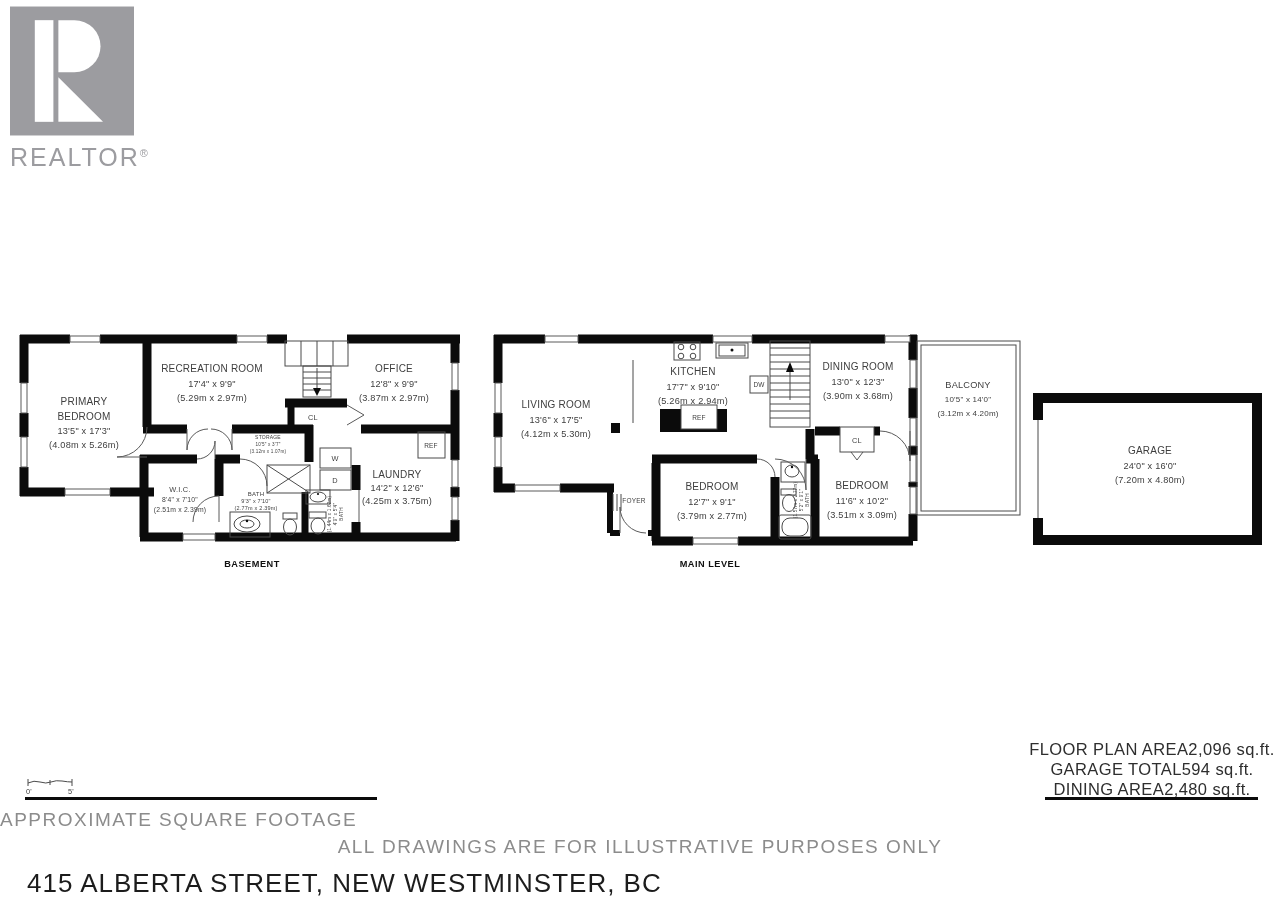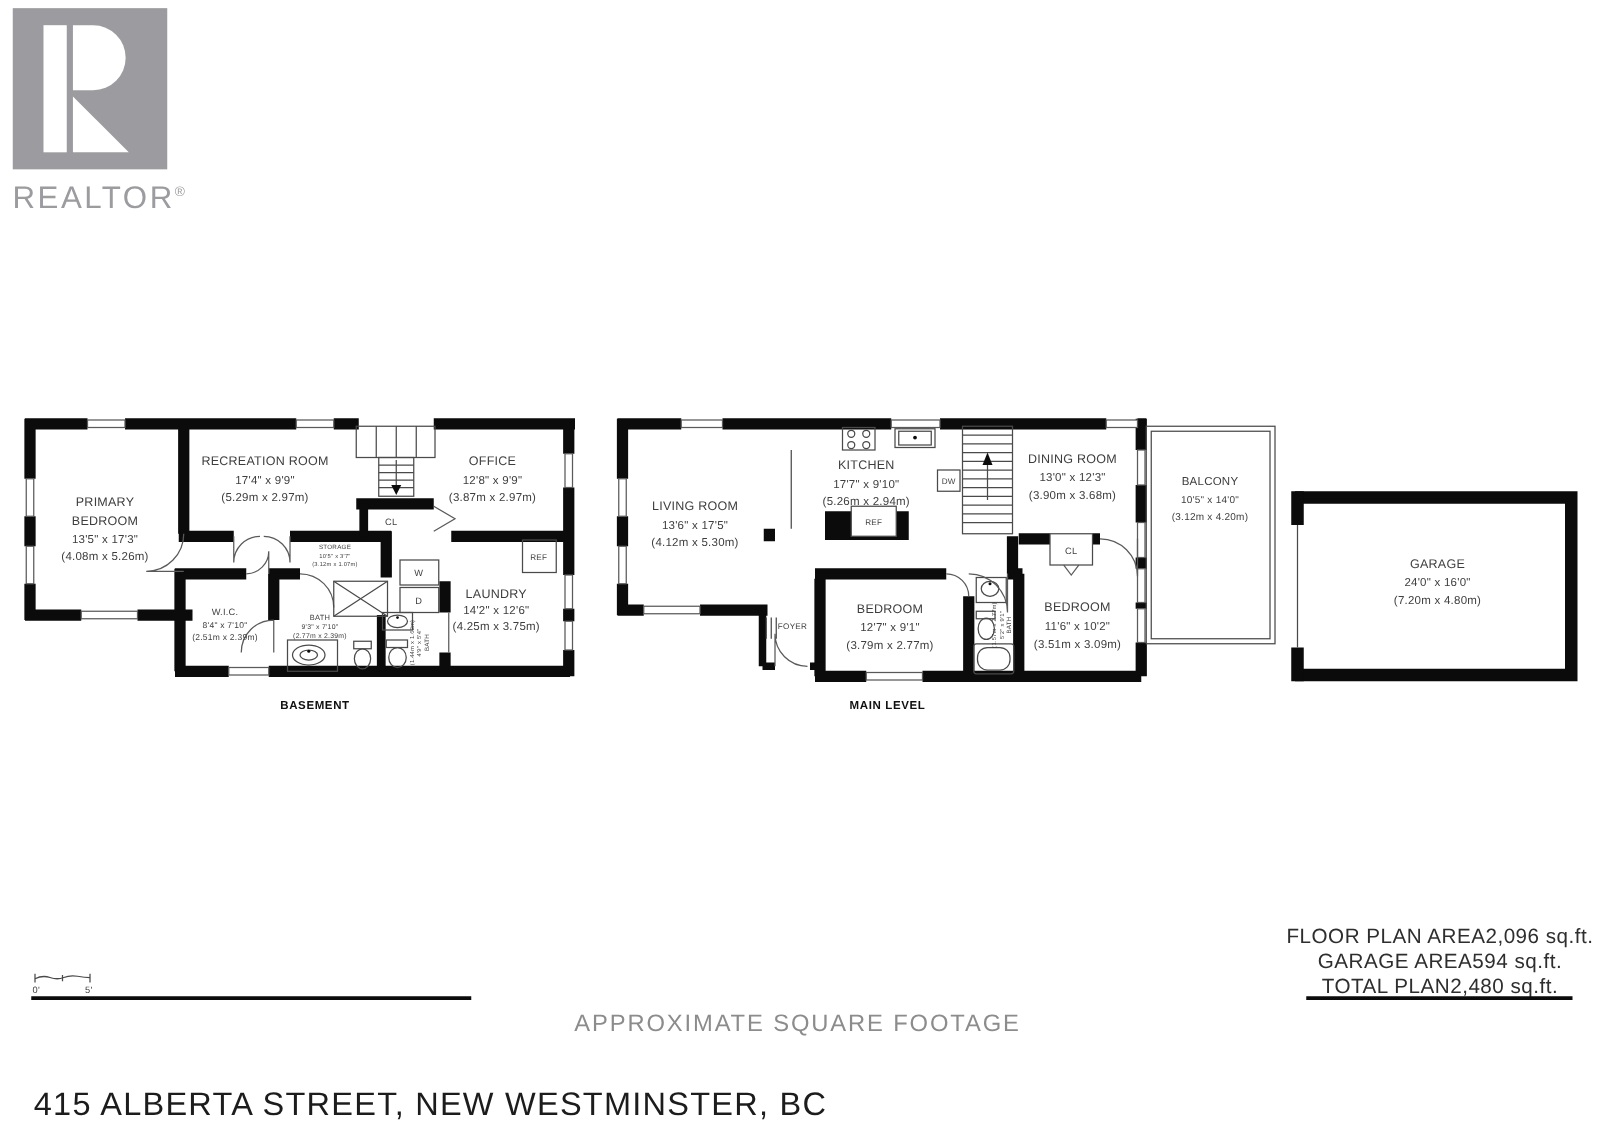--- a/index.html
+++ b/index.html
@@ -23,21 +23,21 @@
   .cap{fill:#101010;font-weight:700;letter-spacing:.5px;}
   .s10{font-size:10px}.s9{font-size:9.2px}.s8{font-size:8px}.s7{font-size:7.4px}
   .s68{font-size:6.8px}.s65{font-size:6.5px}.s6{font-size:6px}.s55{font-size:5.5px}
   .s5{font-size:5px}.s46{font-size:4.6px}
   
   .areas{position:absolute;left:1046px;top:739px;width:212px;color:#2e2e2e;font-size:16.5px;letter-spacing:.4px;}
   .area-row{display:flex;justify-content:center;line-height:20px;white-space:nowrap;}
   .rule{position:absolute;height:3px;background:#0b0b0b;}
   .rule-left{left:25px;top:797px;width:352px;}
   .rule-right{left:1045px;top:797px;width:213px;}
-  .foot1{position:absolute;left:0;top:809px;width:1276px;text-align:center;color:#8c8c8c;font-size:19px;letter-spacing:1.5px;}
+  .foot1{position:absolute;left:0;top:809px;width:1276px;color:#8c8c8c;font-size:19px;letter-spacing:1.5px;}
   .foot2{position:absolute;left:0;top:836px;width:1280px;text-align:center;color:#8c8c8c;font-size:19px;letter-spacing:1.5px;}
   .address{position:absolute;left:27px;top:868px;color:#1c1c1c;font-size:26px;letter-spacing:1px;white-space:nowrap;}
 </style>
 </head>
 <body>
 
 <div class="sheet">
 
   <div class="logo">
     <svg width="124" height="130" viewBox="0 0 100 104">
@@ -307,26 +307,27 @@
       <text class="t s7" x="71" y="794">5'</text>
     </g>
   </svg>
 
   <div class="areas">
     <div class="area-row">
       <span>FLOOR PLAN AREA</span>
       <span>2,096 sq.ft.</span>
     </div>
     <div class="area-row">
-      <span>GARAGE AREA</span>
+      <span>GARAGE TOTAL</span>
       <span>594 sq.ft.</span>
     </div>
     <div class="area-row">
-      <span>TOTAL PLAN</span>
+      <span>DINING AREA</span>
       <span>2,480 sq.ft.</span>
     </div>
   </div>
   <div class="rule rule-left"></div>
   <div class="rule rule-right"></div>
 
   <div class="foot1">APPROXIMATE SQUARE FOOTAGE</div>
+  <div class="foot2">ALL DRAWINGS ARE FOR ILLUSTRATIVE PURPOSES ONLY</div>
   <div class="address">415 ALBERTA STREET, NEW WESTMINSTER, BC</div>
 </div>
 
 </body></html>

